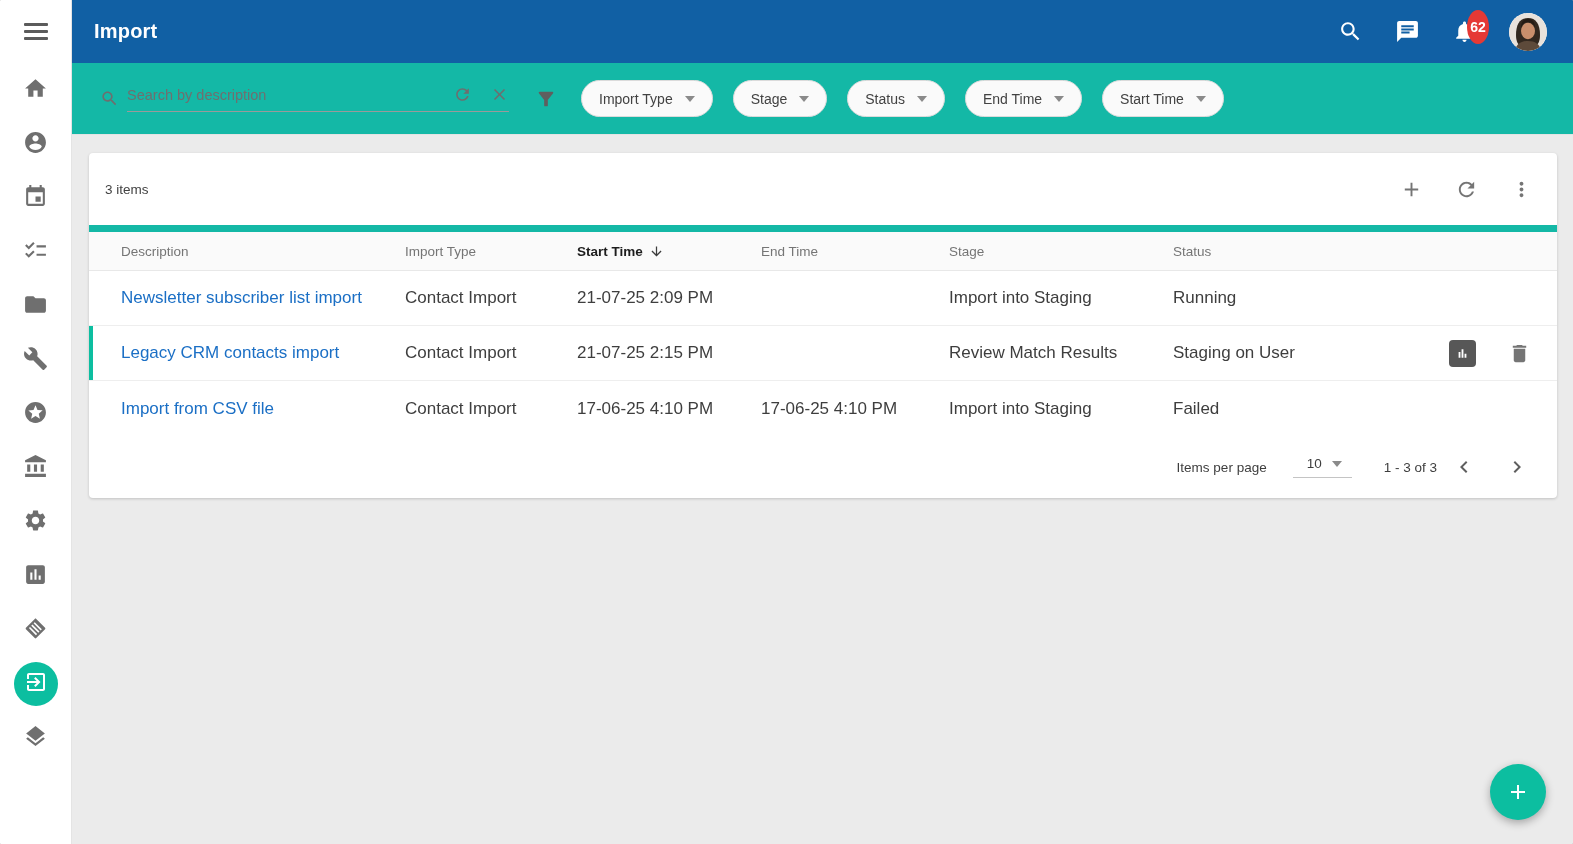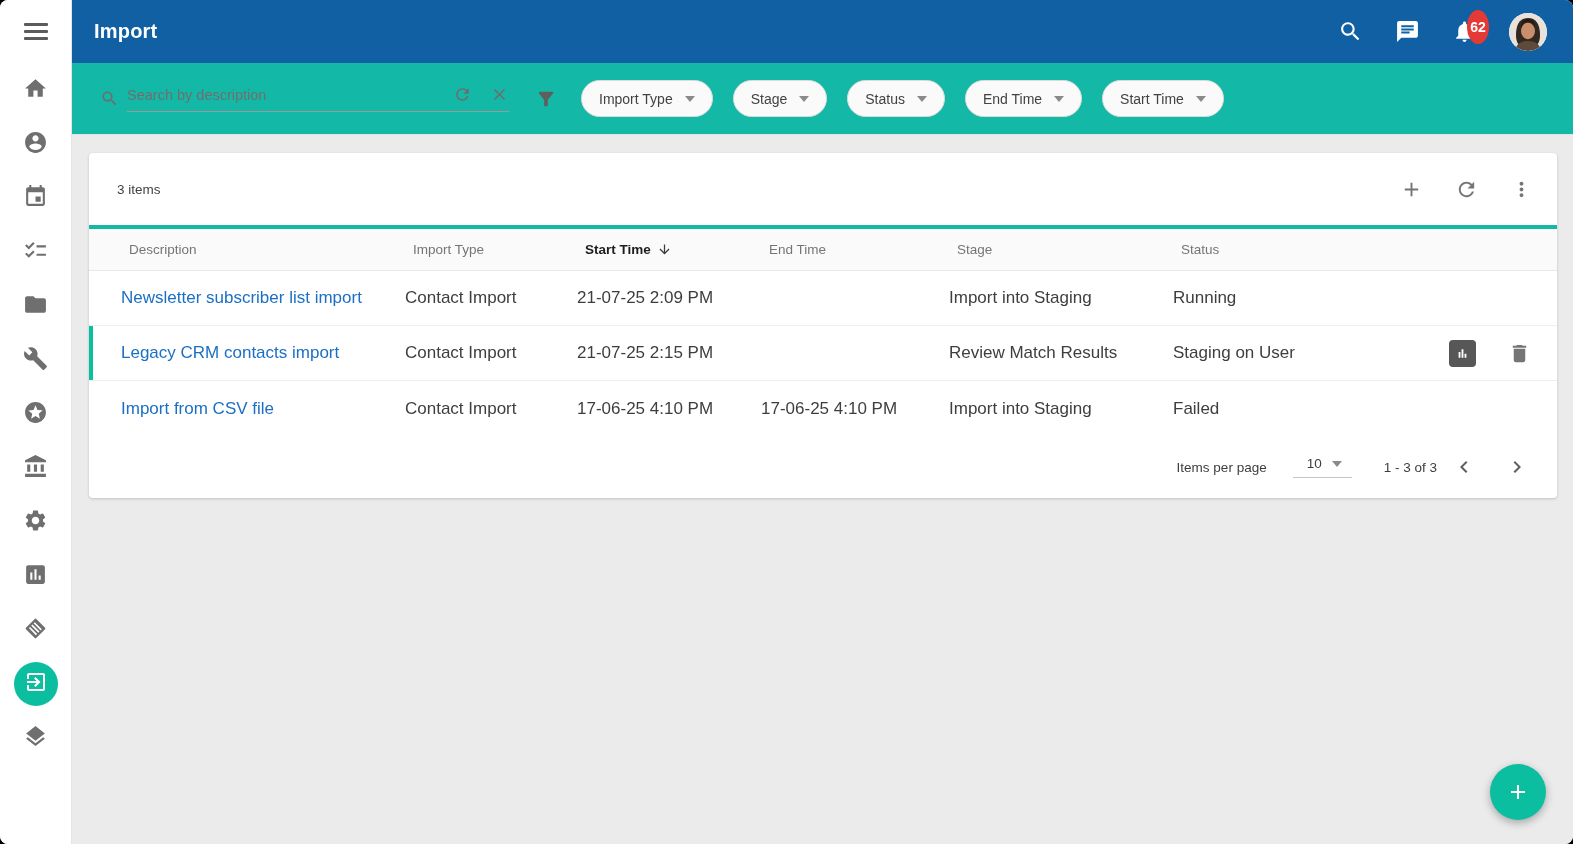--- a/index.html
+++ b/index.html
@@ -1,18 +1,18 @@
 <!DOCTYPE html>
 <html><head>
 <meta charset="utf-8">
 <style>
   * { margin:0; padding:0; box-sizing:border-box; }
   html,body { background:#000; font-family:"Liberation Sans", sans-serif; }
   body { width:1573px; height:844px; position:relative; }
-  .window { position:absolute; inset:0; border-radius:8px; overflow:hidden; background:#EBEBEB; }
+  .window { position:absolute; inset:0; border-radius:1px; overflow:hidden; background:#EBEBEB; }
 
   
   .sidebar { position:absolute; left:0; top:0; bottom:0; width:72px; background:#fff;
              border-right:1px solid #E4E4E4; z-index:5; display:flex; flex-direction:column; align-items:center; }
   .hamburger-wrap { height:63px; display:flex; align-items:center; justify-content:center; width:100%; cursor:pointer; }
   .hamburger { width:24px; height:17px; display:flex; flex-direction:column; justify-content:space-between; }
   .hamburger span { display:block; height:2.6px; background:#5b5b5b; border-radius:1px; }
   .side-items { display:flex; flex-direction:column; width:100%; }
   .side-item { height:54px; display:flex; align-items:center; justify-content:center; cursor:pointer; }
   .side-item svg { width:25px; height:25px; fill:#6F6F6F; }
@@ -49,28 +49,28 @@
   .chip { height:37px; border:1px solid #DBDBDB; border-radius:19px; background:#FAFAFA;
           display:flex; align-items:center; gap:12px; padding:0 17px; cursor:pointer; }
   .chip-label { font-size:14px; color:#424242; }
   .caret { width:0; height:0; border-left:5px solid transparent; border-right:5px solid transparent;
            border-top:6px solid #8A8A8A; }
 
   
   .content { position:absolute; left:72px; right:0; top:135px; bottom:0; background:#EBEBEB; }
   .card { margin:18px 16px 0 17px; background:#fff; border-radius:4px;
           box-shadow:0 1px 3px rgba(0,0,0,.18); overflow:hidden; }
-  .card-toolbar { height:72px; display:flex; align-items:center; padding:0 24px 0 28px; }
+  .card-toolbar { height:72px; display:flex; align-items:center; padding:0 24px 0 16px; }
   .count-label { font-size:13.5px; color:#424242; }
   .toolbar-icons { margin-left:auto; display:flex; align-items:center; gap:32px; }
   .toolbar-icons .ti { cursor:pointer; }
   .toolbar-icons svg { width:23px; height:23px; fill:#757575; display:block; }
 
   .tgrid { display:grid; grid-template-columns:316px 172px 184px 188px 224px 230px 1fr; align-items:center; }
-  .thead { background:#FAFAFA; border-top:4px solid #14b8a6; border-bottom:1px solid #E8E8E8; height:46px;padding-left:8px; }
+  .thead { background:#FAFAFA; border-top:7px solid #14b8a6; border-bottom:1px solid #E8E8E8; height:46px; }
   .thead .cell { font-size:13.5px; color:#757575; }
   .cell { padding-left:0; }
   .cell.first { padding-left:32px; }
   .thead .sorted { color:#1d1d1d; font-weight:bold; display:flex; align-items:center; gap:6px; cursor:pointer; }
   .sort-arrow svg { width:15px; height:15px; fill:#3c3c3c; display:block; }
 
   .trow { height:55px; border-bottom:1px solid #EEEEEE; position:relative; font-size:17px; color:#3E3E3E; background:#fff; }
   .trow.last { border-bottom:none; }
   .trow .link { color:#1B6FC5; cursor:pointer; text-decoration:none; }
   .trow.highlight::before { content:""; position:absolute; left:0; top:0; bottom:0; width:4px; background:#0CBEA0; }

